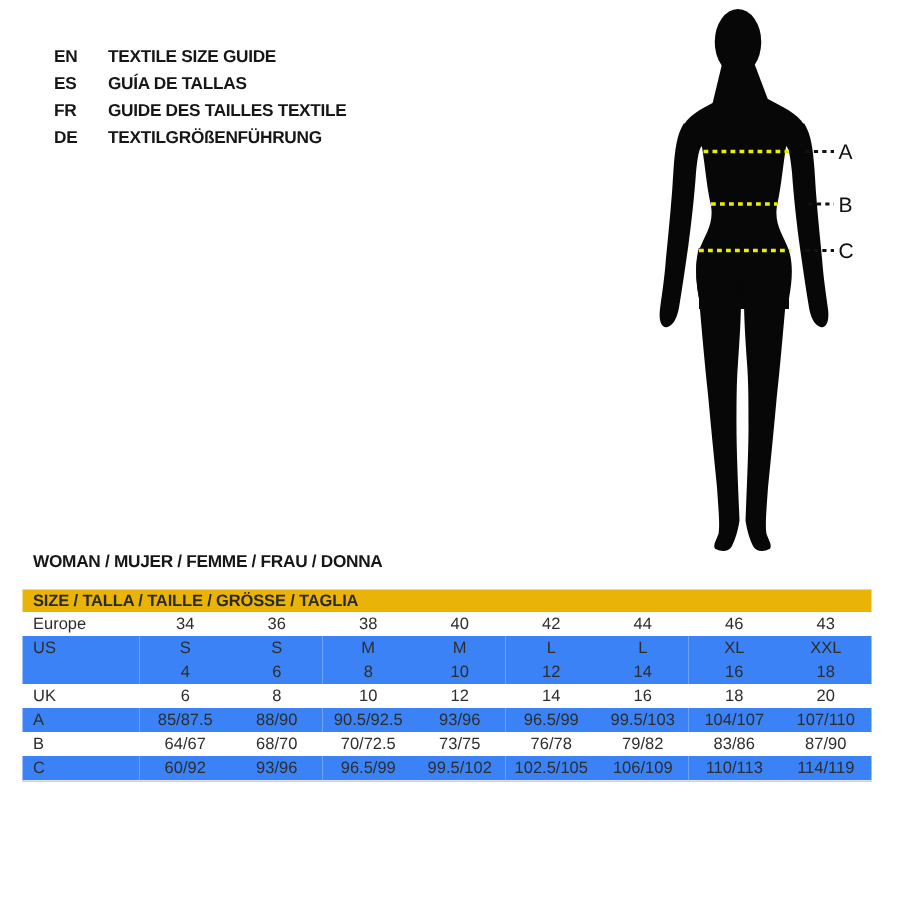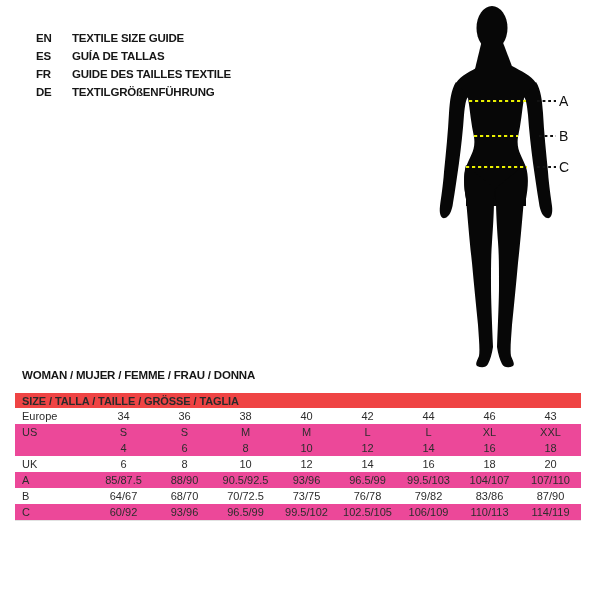--- a/index.html
+++ b/index.html
@@ -12,24 +12,24 @@
   .langs li{height:18px;line-height:18px;white-space:nowrap;}
   .langs .code{display:inline-block;width:36px;font-weight:700;font-size:11.5px;color:#161616;letter-spacing:-0.2px;}
   .langs .title{font-weight:700;font-size:11.5px;color:#161616;letter-spacing:-0.2px;}
   
   .figure-svg{position:absolute;left:425px;top:0px;width:150px;height:380px;}
   .abc-label{position:absolute;left:559px;width:22px;height:16px;font-size:14px;color:#111;text-align:left;}
   
   .woman-title{position:absolute;left:22px;top:369px;font-weight:700;font-size:11.5px;color:#161616;letter-spacing:-0.2px;}
   
   .size-table{position:absolute;left:15px;top:393px;width:566px;border-collapse:collapse;table-layout:fixed;font-size:11px;color:#2d2d2d;}
-  .size-table th{background:#ef4444;font-weight:600;font-size:11px;text-align:left;padding:0 0 0 7px;height:15px;color:#2a2a2a;letter-spacing:-0.1px;}
+  .size-table th{background:#eab308;font-weight:600;font-size:11px;text-align:left;padding:0 0 0 7px;height:15px;color:#2a2a2a;letter-spacing:-0.1px;}
   .size-table td{height:16px;padding:0;text-align:center;font-weight:400;line-height:16px;}
   .size-table td.label{text-align:left;padding-left:7px;}
-  .size-table tr.shaded td{background:#ec4899;margin-top:24px;}
+  .size-table tr.shaded td{background:#3b82f6;margin-top:24px;}
   .size-table tbody tr:last-child td{border-bottom:1px solid #e2e2e2;}
   
   .legend{position:absolute;left:22px;top:544px;list-style:none;margin:0;padding:0;}
   .legend li{height:16px;line-height:16px;font-weight:700;font-size:10.5px;color:#161616;letter-spacing:-0.2px;white-space:nowrap;}
 </style>
 </head>
 <body>
 
 <div class="canvas">
 

